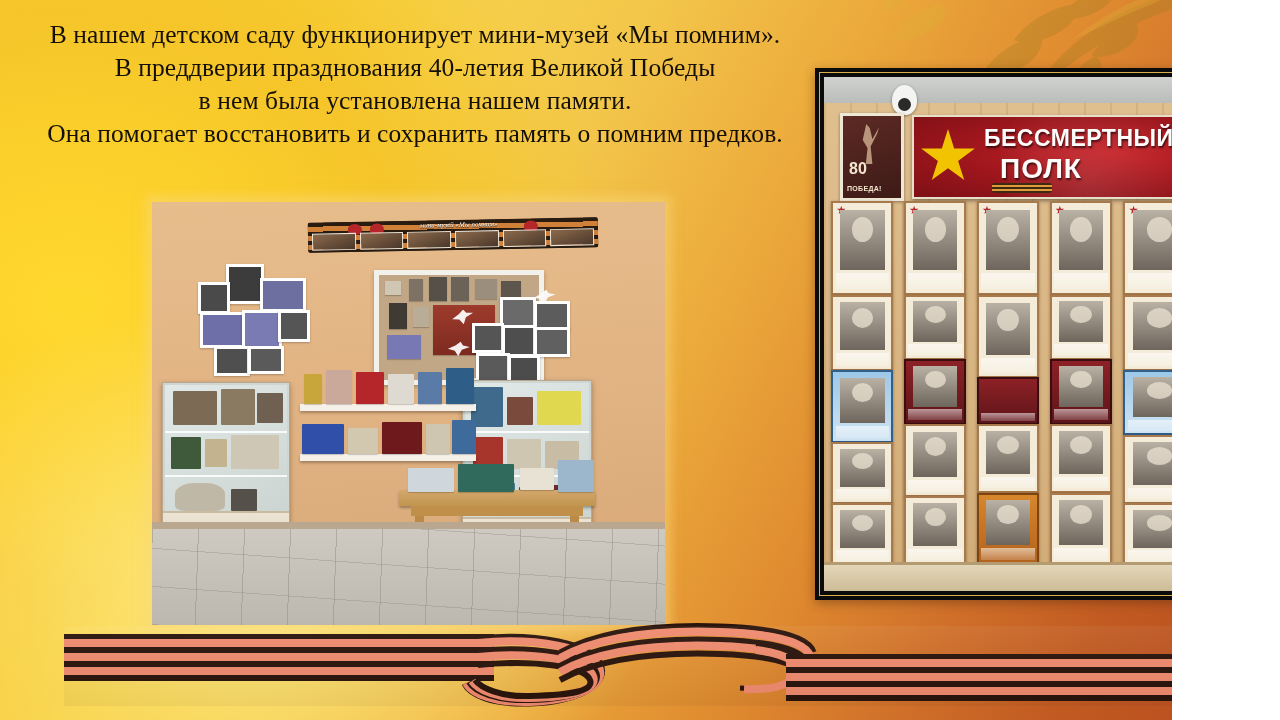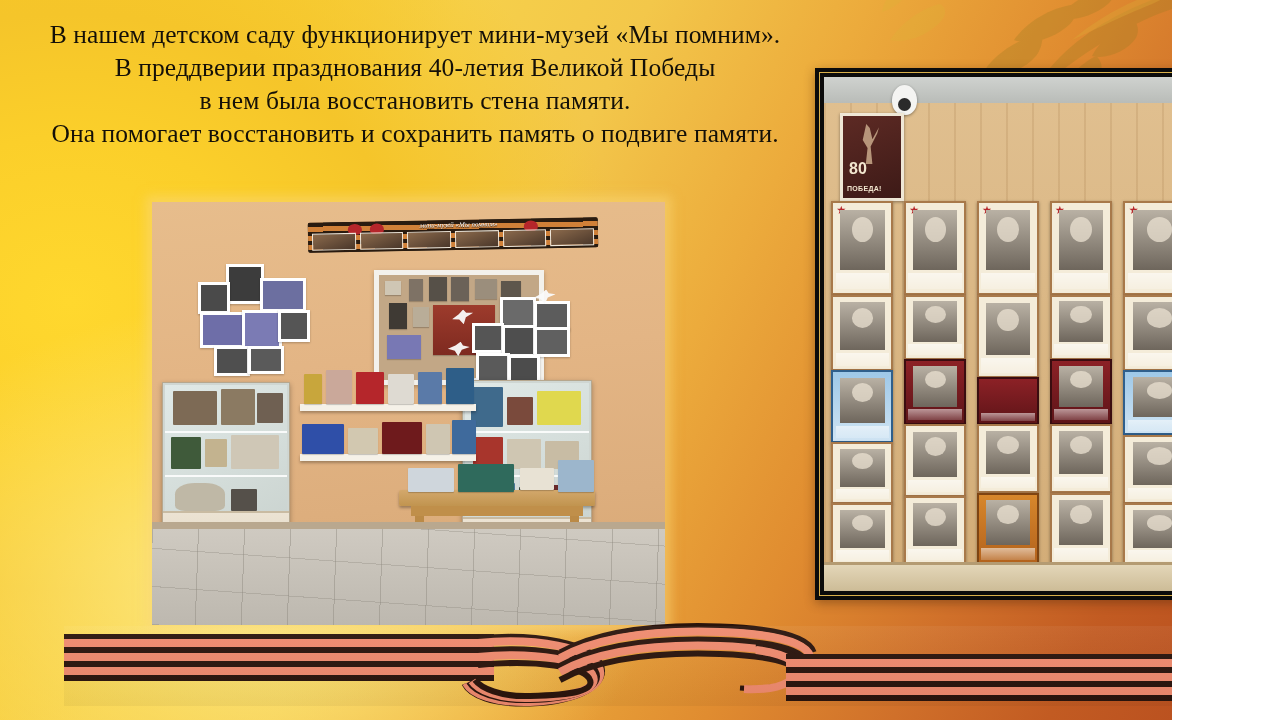--- a/index.html
+++ b/index.html
@@ -207,22 +207,22 @@
         <path d="M300 2 C262 12 220 32 190 58 C208 50 240 34 270 22 C284 16 294 8 300 2 Z"></path>
         <path d="M58 22 C40 26 20 40 8 58 C26 62 48 52 60 38 C66 30 62 24 58 22 Z"></path>
         <path d="M22 0 C10 6 2 18 0 30 C14 26 26 14 30 4 Z"></path>
       </g>
     </svg>
   </div>
 
   <div class="headline">
     <span class="ln ln1">В нашем детском саду функционирует мини-музей «Мы помним».</span>
     <span class="ln ln2">В преддверии празднования 40-летия Великой Победы</span>
-    <span class="ln ln3">в нем была восстановить стена памяти.</span>
-    <span class="ln ln4">Она помогает восстановить и сохранить память о подвиге памяти.</span>
+    <span class="ln ln3">в нем была установлена нашем памяти.</span>
+    <span class="ln ln4">Она помогает восстановить и сохранить память о помним предков.</span>
   </div>
 
   <div id="photo-museum">
     <div class="wall"></div>
 
     <div class="mm-banner">
       <div class="stripes"></div>
       <div class="bow" style="left:40px;"></div>
       <div class="bow" style="left:62px;"></div>
       <div class="bow" style="left:216px;"></div>
@@ -347,20 +347,27 @@
       <div class="woodpanel"></div>
 
       <div class="cctv"></div>
 
       <div class="poster80">
         <div class="stat"></div>
         <div class="n80">80</div>
         <div class="pb">ПОБЕДА!</div>
       </div>
 
+      <div class="bpbanner">
+        <div class="swirl"></div>
+        <div class="bpstar"></div>
+        <div class="t1">БЕССМЕРТНЫЙ</div>
+        <div class="t2">ПОЛК</div>
+        <div class="gribbon"></div>
+      </div>
 
       <div class="pgrid">
 
         <div class="pcol" style="left:0%;">
           <div class="pcard cream" style="top:0;height:25%;">
             <div class="mini-star"></div>
               <div class="face"></div>
               <div class="cap"></div>
             </div>
           <div class="pcard cream" style="top:26%;height:20%;">

